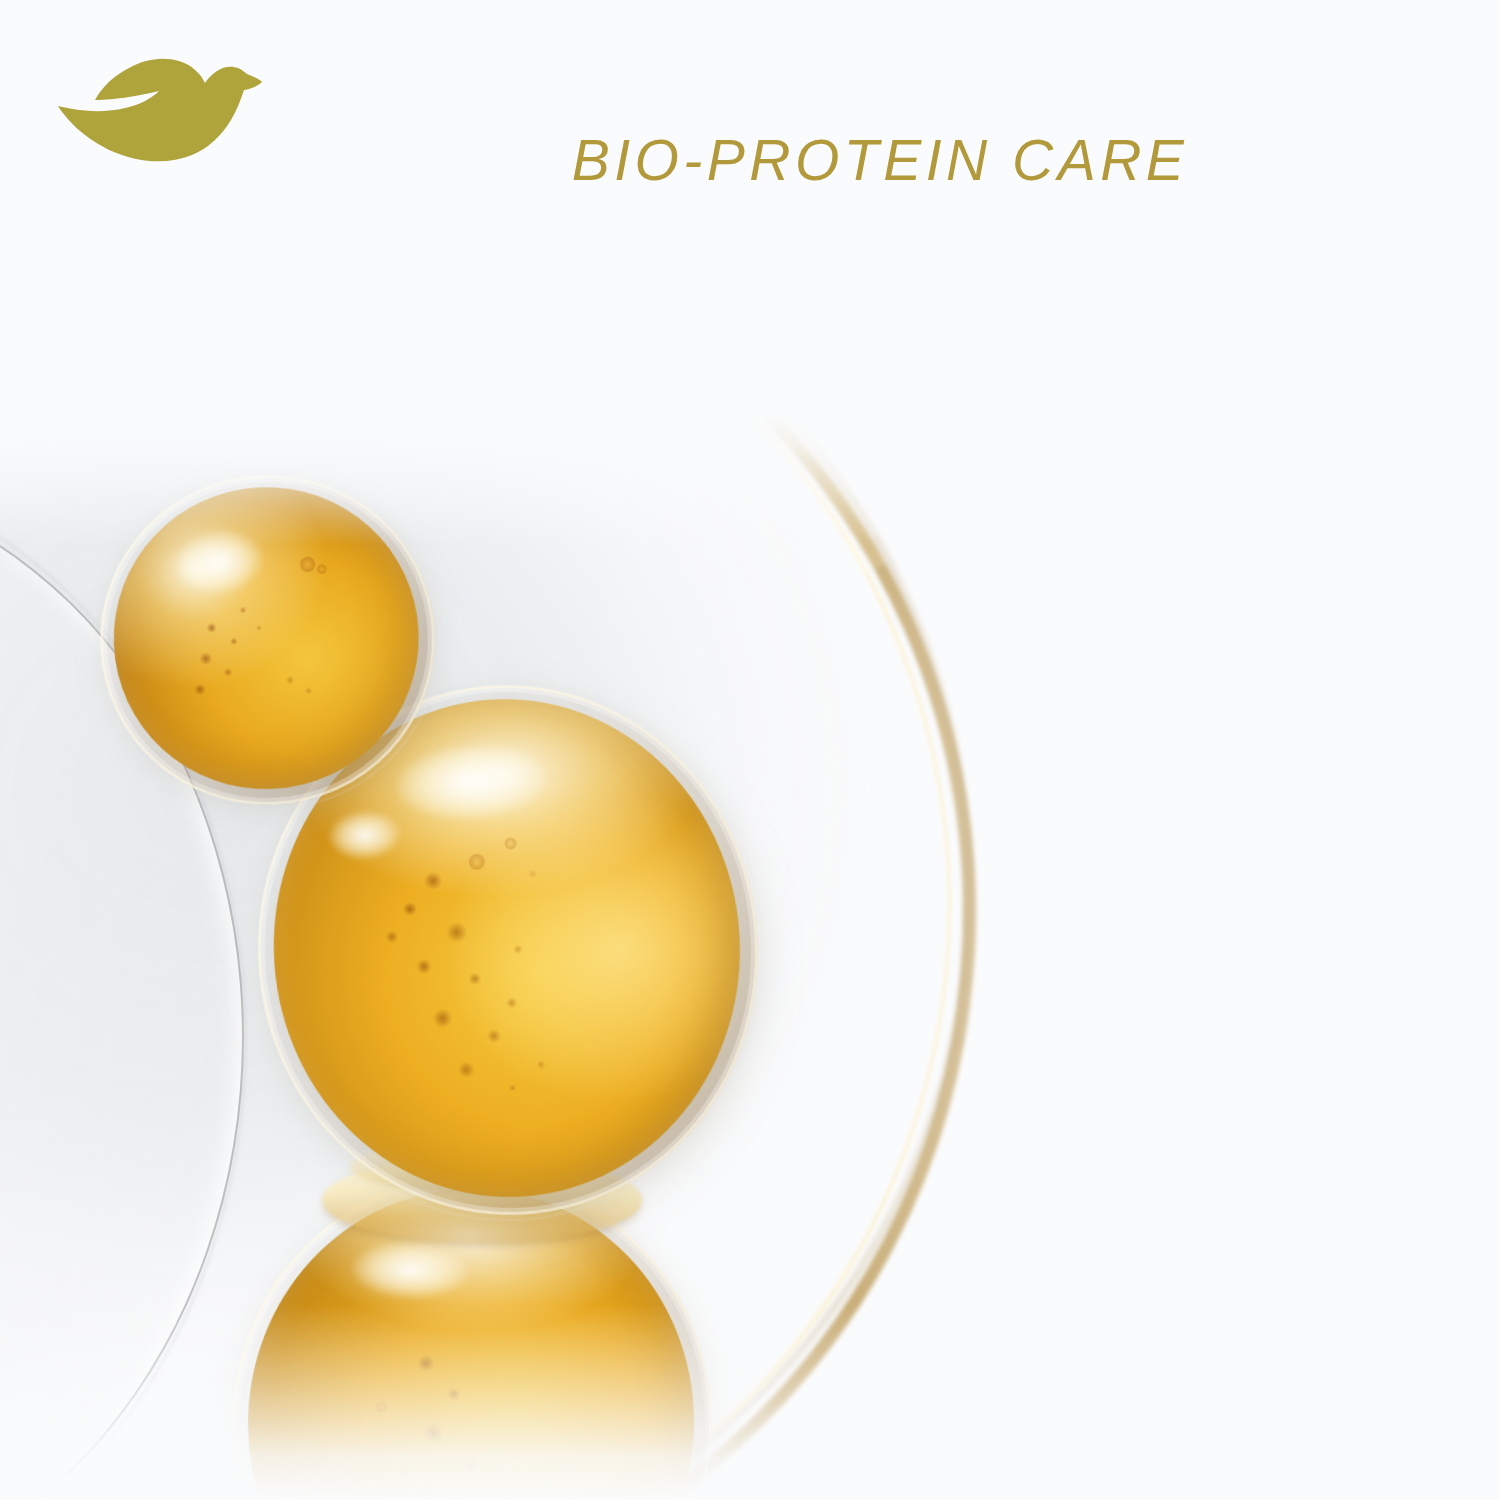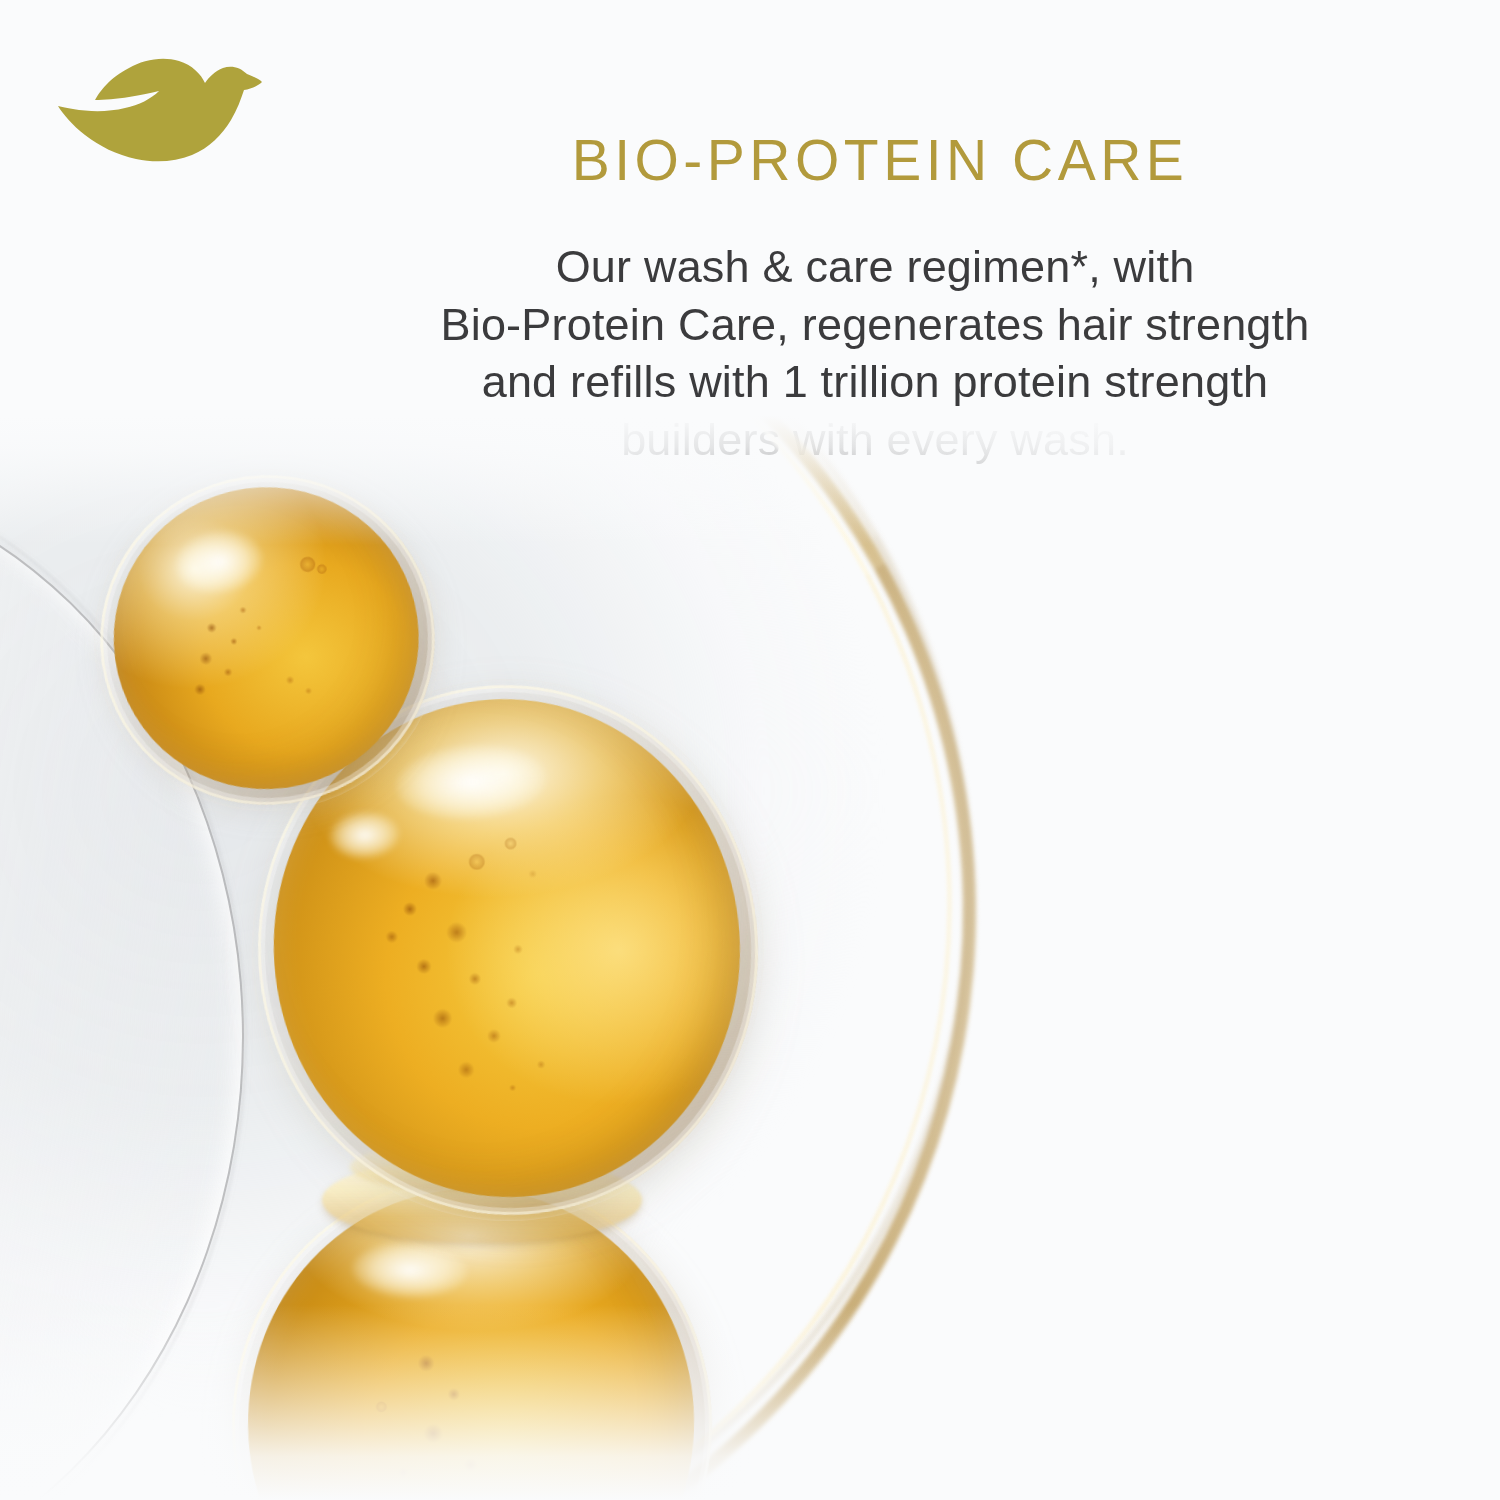--- a/index.html
+++ b/index.html
@@ -10,20 +10,21 @@
   body {
     font-family: "Liberation Sans", sans-serif;
   }
 
   .canvas {
     position: relative;
     width: 1500px;
     height: 1500px;
     background: #FAFBFC;
     overflow: hidden;
+    font-style: italic;
   }
 
   
   .brand-logo {
     position: absolute;
     left: 55px;
     top: 52px;
     width: 215px;
     height: 115px;
   }
@@ -316,26 +317,20 @@
                C96,47 84,53 70,56 C54,60 35,60 18,57
                C12,56 7,55 3,54 C8,62 17,73 30,83
                C44,94 62,103 81,107 C100,111 120,110 137,103
                C154,96 167,83 176,68 C182,58 186,47 189,38
                C196,37 203,34 207,30 C205,27 199,25 192,22 Z" fill="#AFA33C"></path>
     </svg>
   </div>
 
   <div class="headline">BIO-PROTEIN CARE</div>
 
-  <div class="body-copy">
-    <span class="line">Our wash &amp; care regimen*, with</span>
-    <span class="line">Bio-Protein Care, regenerates hair strength</span>
-    <span class="line">and refills with 1 trillion protein strength</span>
-    <span class="line">builders with every wash.</span>
-  </div>
 
   <div class="photo">
     <div class="photo-inner">
 
       <div class="plate-bg"></div>
       <div class="bowl-edge"></div>
       <div class="bowl-edge-2"></div>
 
       <div class="rim-arc"></div>
       <div class="rim-arc-3"></div>

